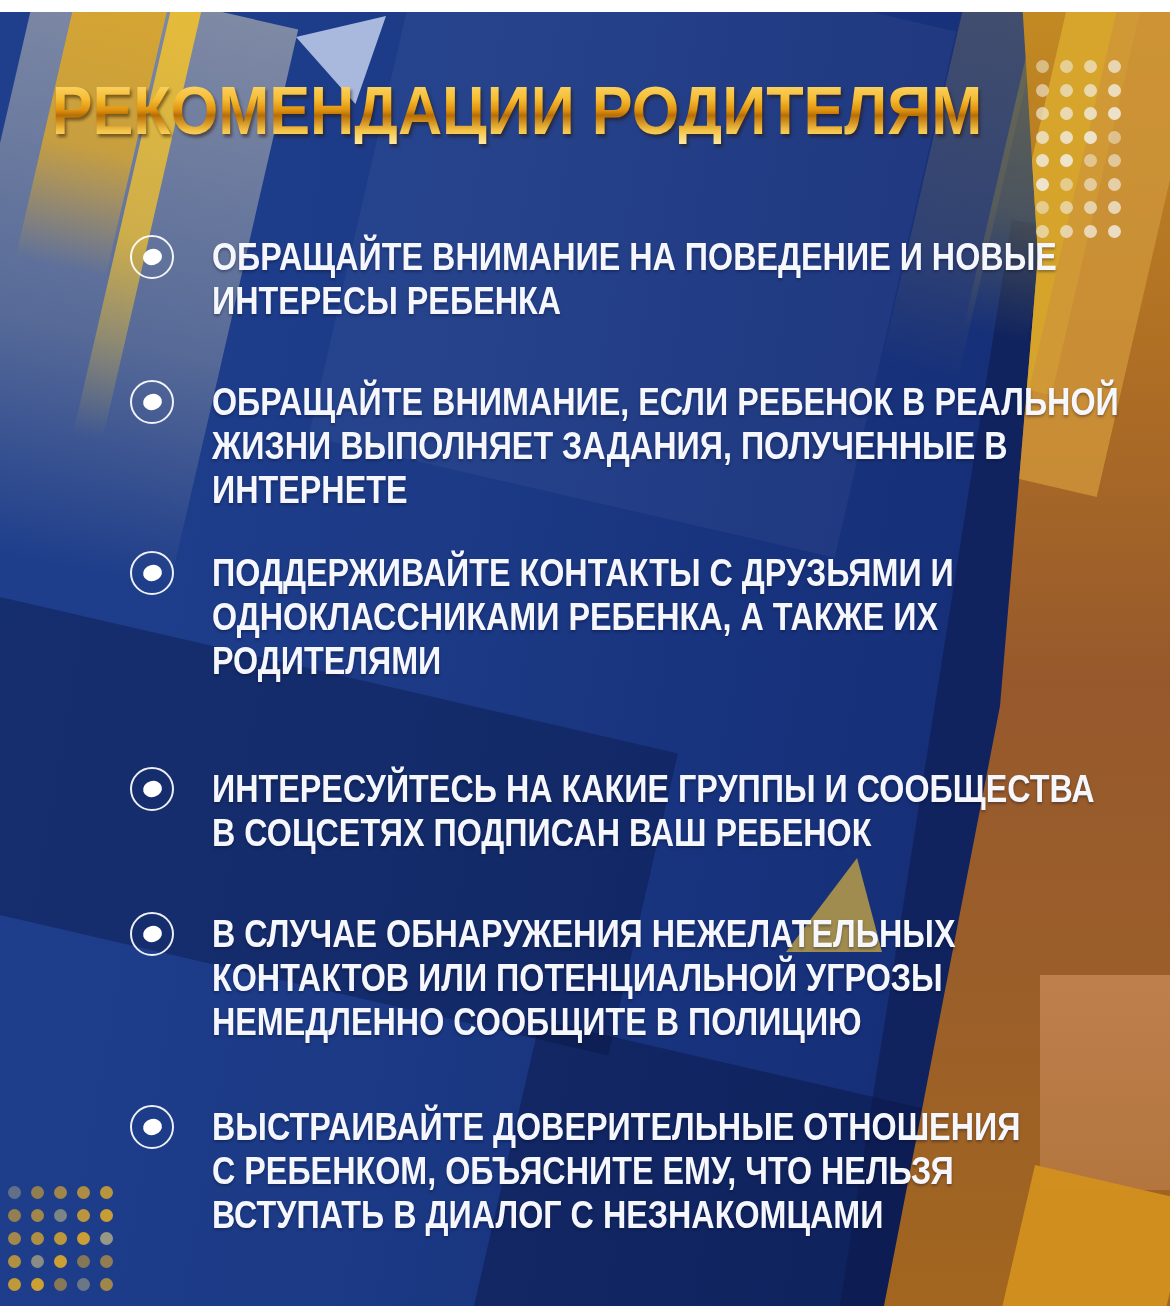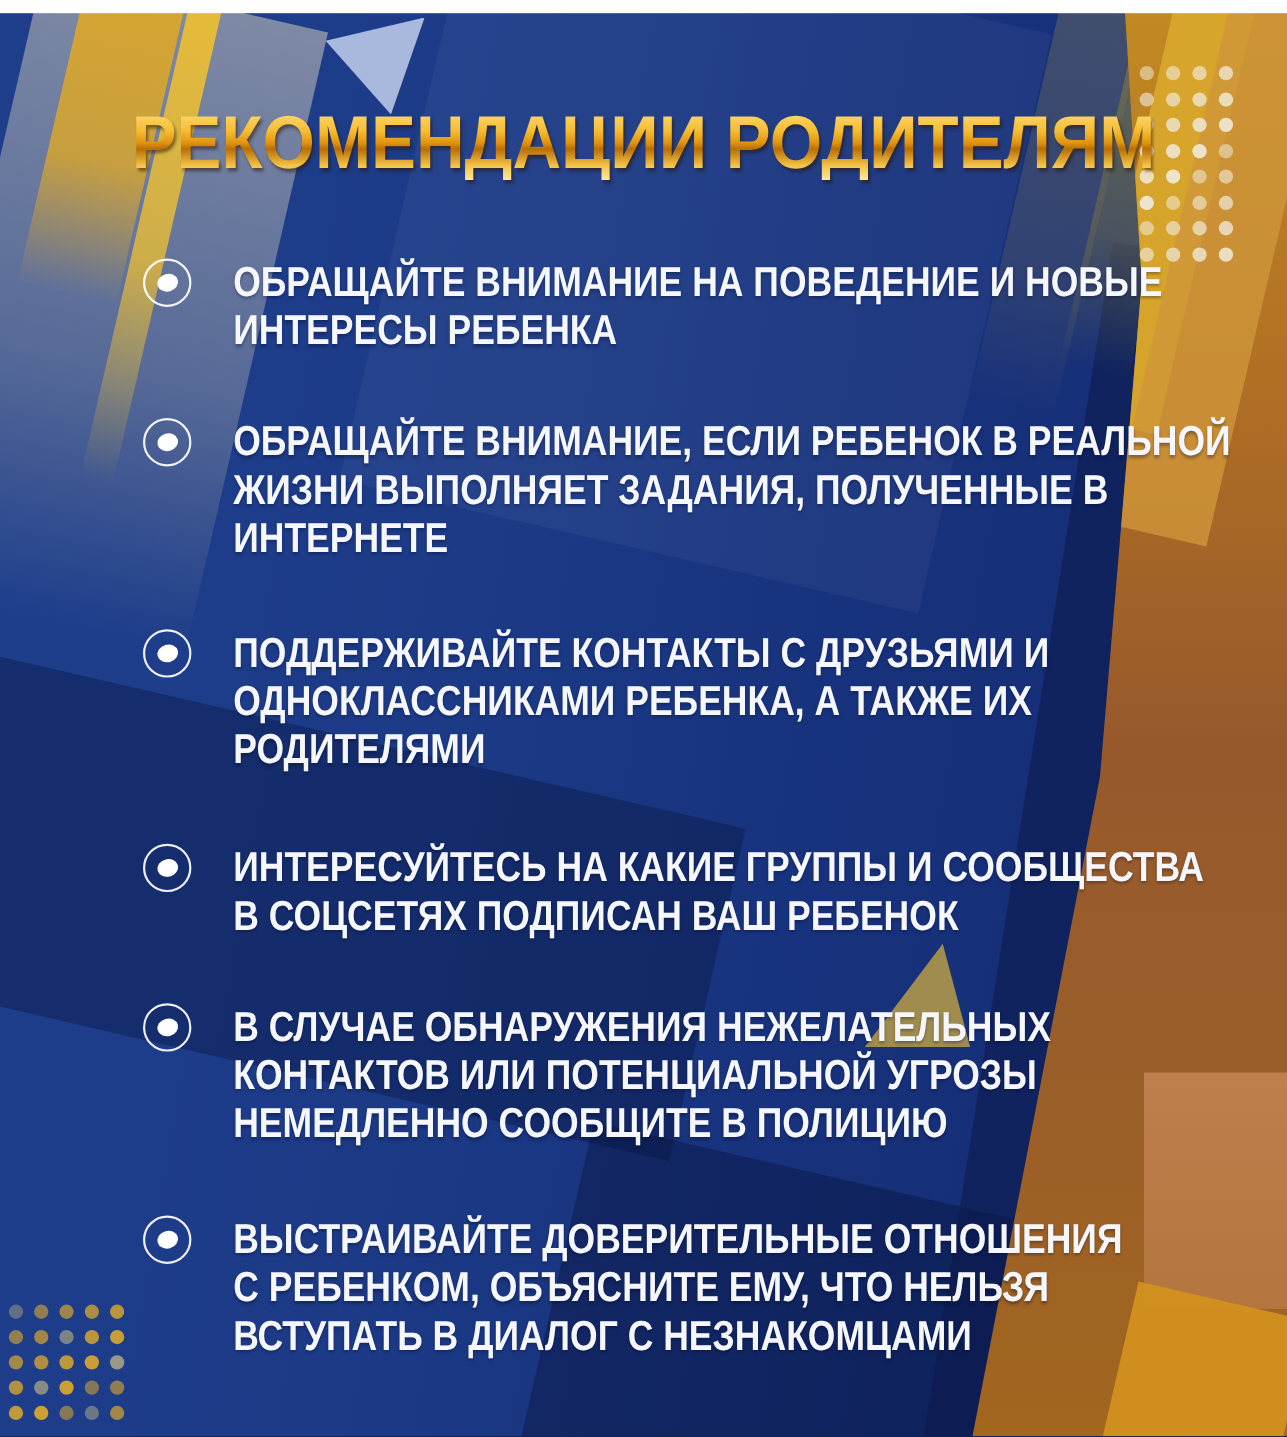--- a/index.html
+++ b/index.html
@@ -38,21 +38,21 @@
     background:linear-gradient(180deg,rgba(197,133,84,.85),rgba(197,133,84,.55));}
   .o-bright-bottom{left:1035px;top:1165px;width:160px;height:160px;background:rgba(210,144,29,.95);}
   
   .top-white{left:0;top:0;width:1170px;height:12px;background:#ffffff;}
   .tri-blue{left:296px;top:16px;width:90px;height:88px;
     clip-path:polygon(0 24%,100% 0,66% 100%);background:#a9b9dd;}
   .tri-gold{left:786px;top:858px;width:96px;height:94px;
     clip-path:polygon(74% 0,0 100%,100% 100%);background:#a8914c;opacity:.95;}
   .pdot{position:absolute;width:13px;height:13px;border-radius:50%;}
   
-  .title-row{position:absolute;left:0;top:96px;width:1170px;display:flex;justify-content:center;}
+  .title-row{position:absolute;left:0;top:76px;width:1170px;display:flex;justify-content:flex-start;}
   .title{
     font-size:68px;font-weight:bold;line-height:1;white-space:nowrap;letter-spacing:0;
     transform:scaleX(.9);transform-origin:center top;
     background:linear-gradient(180deg,#fde284 0%,#f6bc32 34%,#e0930f 50%,#b86e06 58%,#f3c246 80%,#ffe9a0 100%);
     -webkit-background-clip:text;background-clip:text;color:transparent;
     filter:drop-shadow(2px 3px 1.5px rgba(40,20,0,.5));
   }
   
   .bullet-item{position:absolute;left:130px;}
   .ring{
@@ -175,21 +175,21 @@
     <span class="ring">
       <span class="dot"></span>
     </span>
     <div class="lines">
           <div>ОБРАЩАЙТЕ ВНИМАНИЕ, ЕСЛИ РЕБЕНОК В РЕАЛЬНОЙ</div>
           <div>ЖИЗНИ ВЫПОЛНЯЕТ ЗАДАНИЯ, ПОЛУЧЕННЫЕ В</div>
           <div>ИНТЕРНЕТЕ</div>
         </div>
   </div>
 
-  <div class="bullet-item" style="top: 572px;">
+  <div class="bullet-item" style="top: 551px;">
     <span class="ring">
       <span class="dot"></span>
     </span>
     <div class="lines">
           <div>ПОДДЕРЖИВАЙТЕ КОНТАКТЫ С ДРУЗЬЯМИ И</div>
           <div>ОДНОКЛАССНИКАМИ РЕБЕНКА, А ТАКЖЕ ИХ</div>
           <div>РОДИТЕЛЯМИ</div>
         </div>
   </div>
 

